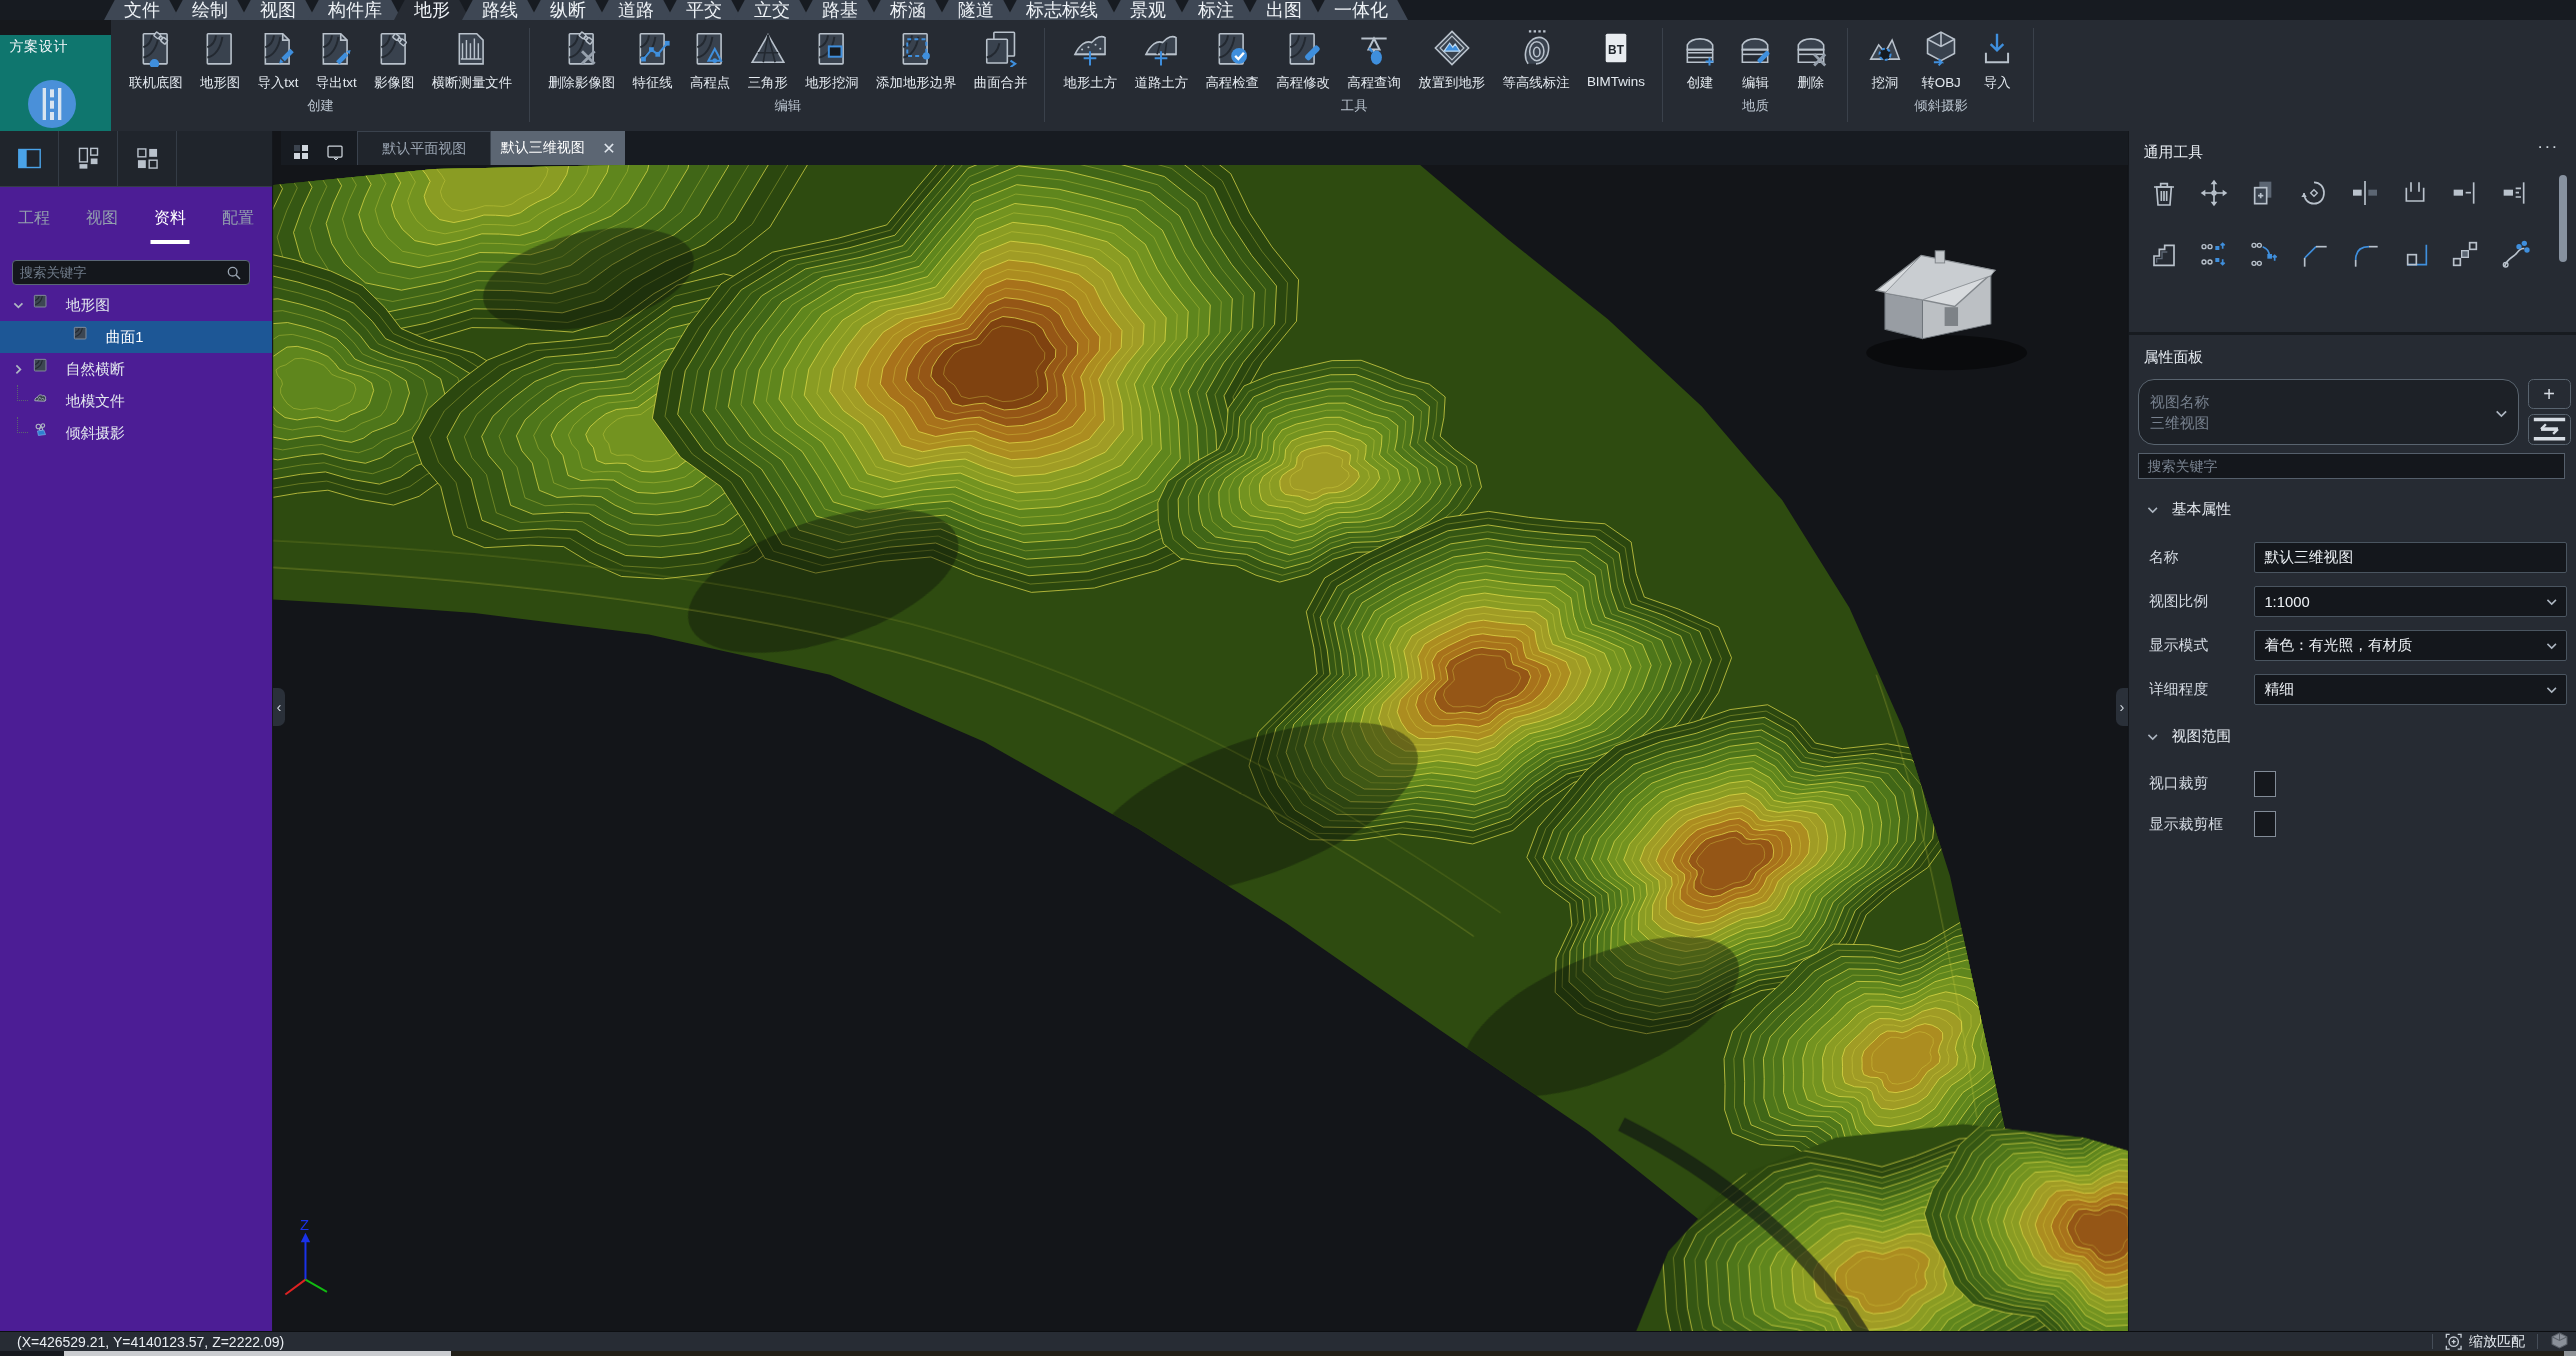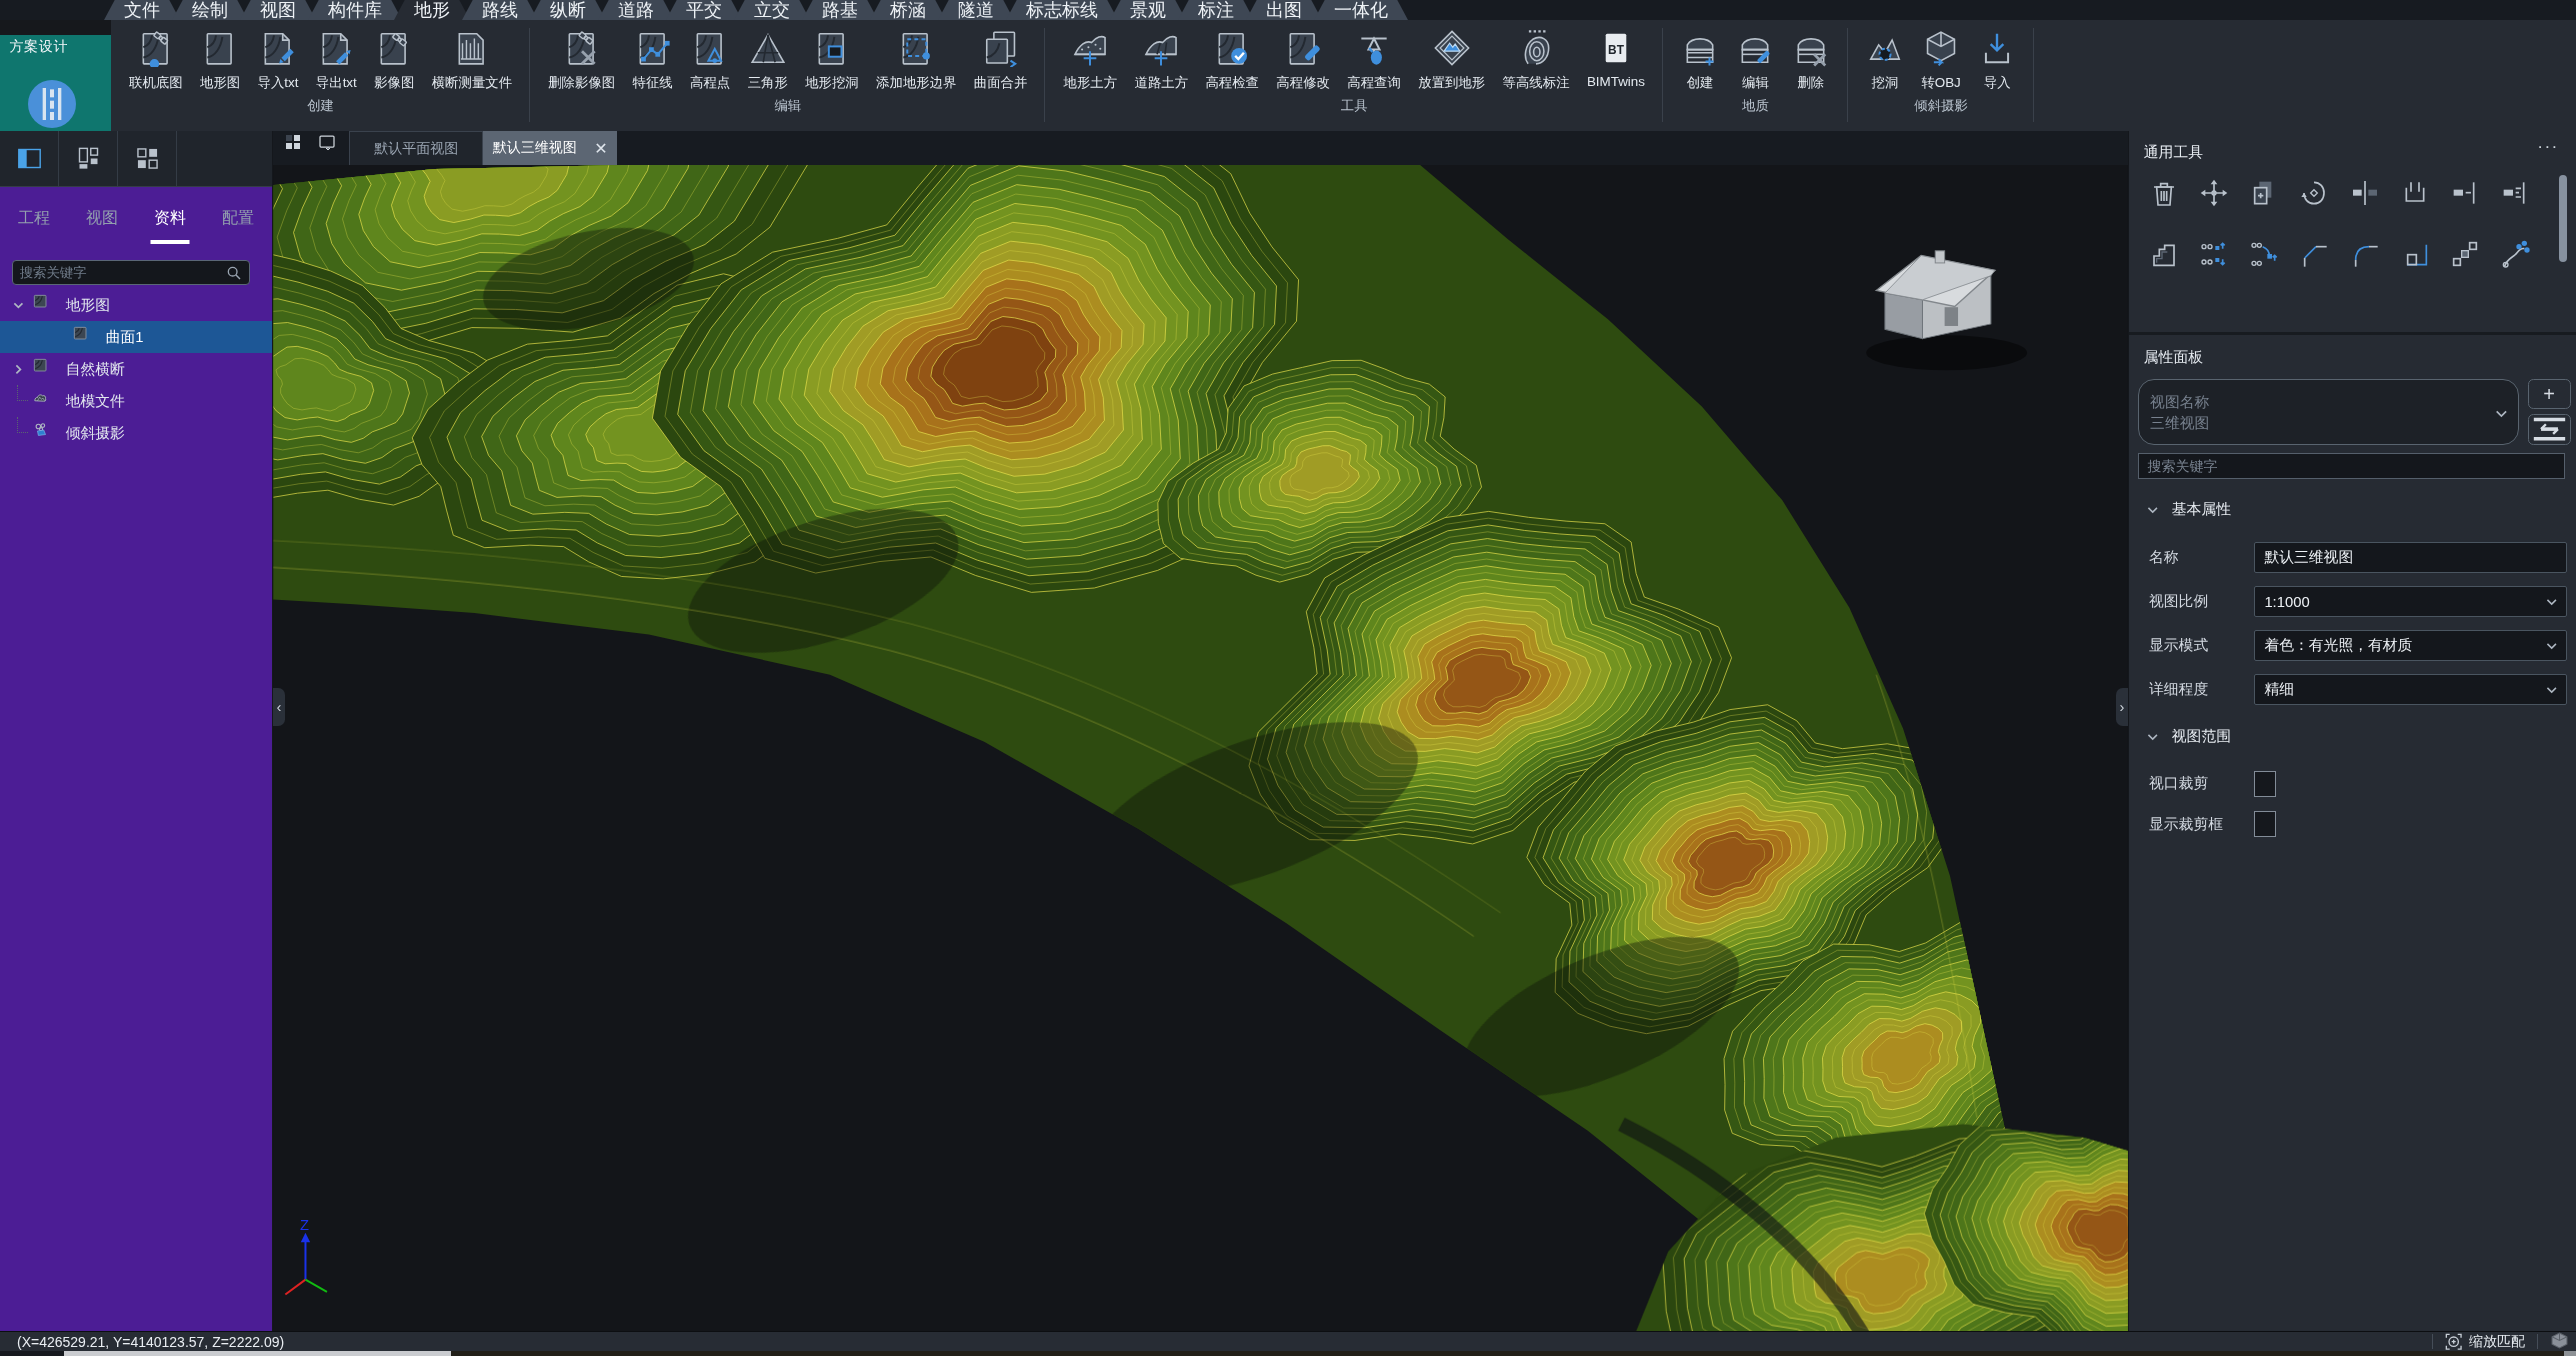--- a/index.html
+++ b/index.html
@@ -40,21 +40,21 @@
   #side-search svg{width:16px;height:16px;margin-right:6.7px;flex:none;}
   #side-tree{position:absolute;left:0;top:158px;width:100%;}
   .tree-row{position:relative;height:32px;display:flex;align-items:center;font-size:14.8px;color:#e2e8ee;}
   .tree-row.selected{background:#1d5796;color:#ffffff;}
   .tree-chev{width:14.8px;height:14.8px;margin-left:10.7px;flex:none;}
   .tree-icon{width:21.5px;height:21.5px;margin-left:8px;flex:none;}
   .tree-label{margin-left:10.7px;white-space:nowrap;}
   .tree-dots{position:absolute;left:17.4px;top:0;bottom:50%;width:9.4px;border-left:1.3px dotted #5a6470;border-bottom:1.3px dotted #5a6470;}
   
   #canvas-area{position:absolute;left:273px;top:131px;width:1855px;bottom:25px;background:#131519;}
-  #view-tabbar{position:absolute;left:0;top:0;width:100%;height:34px;background:#171b21;display:flex;align-items:flex-start;}
+  #view-tabbar{position:absolute;left:8px;top:0;width:100%;height:34px;background:#171b21;display:flex;align-items:flex-end;}
   .vtb-icon{width:24px;height:24px;margin-left:9.4px;}
   .view-tab{height:34px;display:flex;align-items:center;justify-content:center;width:134px;font-size:14px;color:#99a4b1;background:#20252c;border:0.7px solid #3a424d;border-bottom:none;box-sizing:border-box;margin-left:9.4px;}
   .view-tab.active{background:#5c6673;color:#ffffff;margin-left:0;border:none;}
   .view-tab .close{margin-left:17.4px;font-size:16px;color:#dfe5ec;}
   #viewport{position:absolute;left:0;top:34px;right:0;bottom:0;background:#131519;}
   #viewport svg{display:block;}
   .edge-handle{position:absolute;width:12px;height:38px;background:#2a3039;color:#cfd6dd;display:flex;align-items:center;justify-content:center;font-size:14.8px;}
   
   #right-panel{position:absolute;right:0;top:131px;width:447px;bottom:25px;background:#262b33;border-left:1.3px solid #14171c;}
   #tools-head{position:absolute;left:14.8px;top:12px;font-size:14.8px;color:#e8edf3;}

